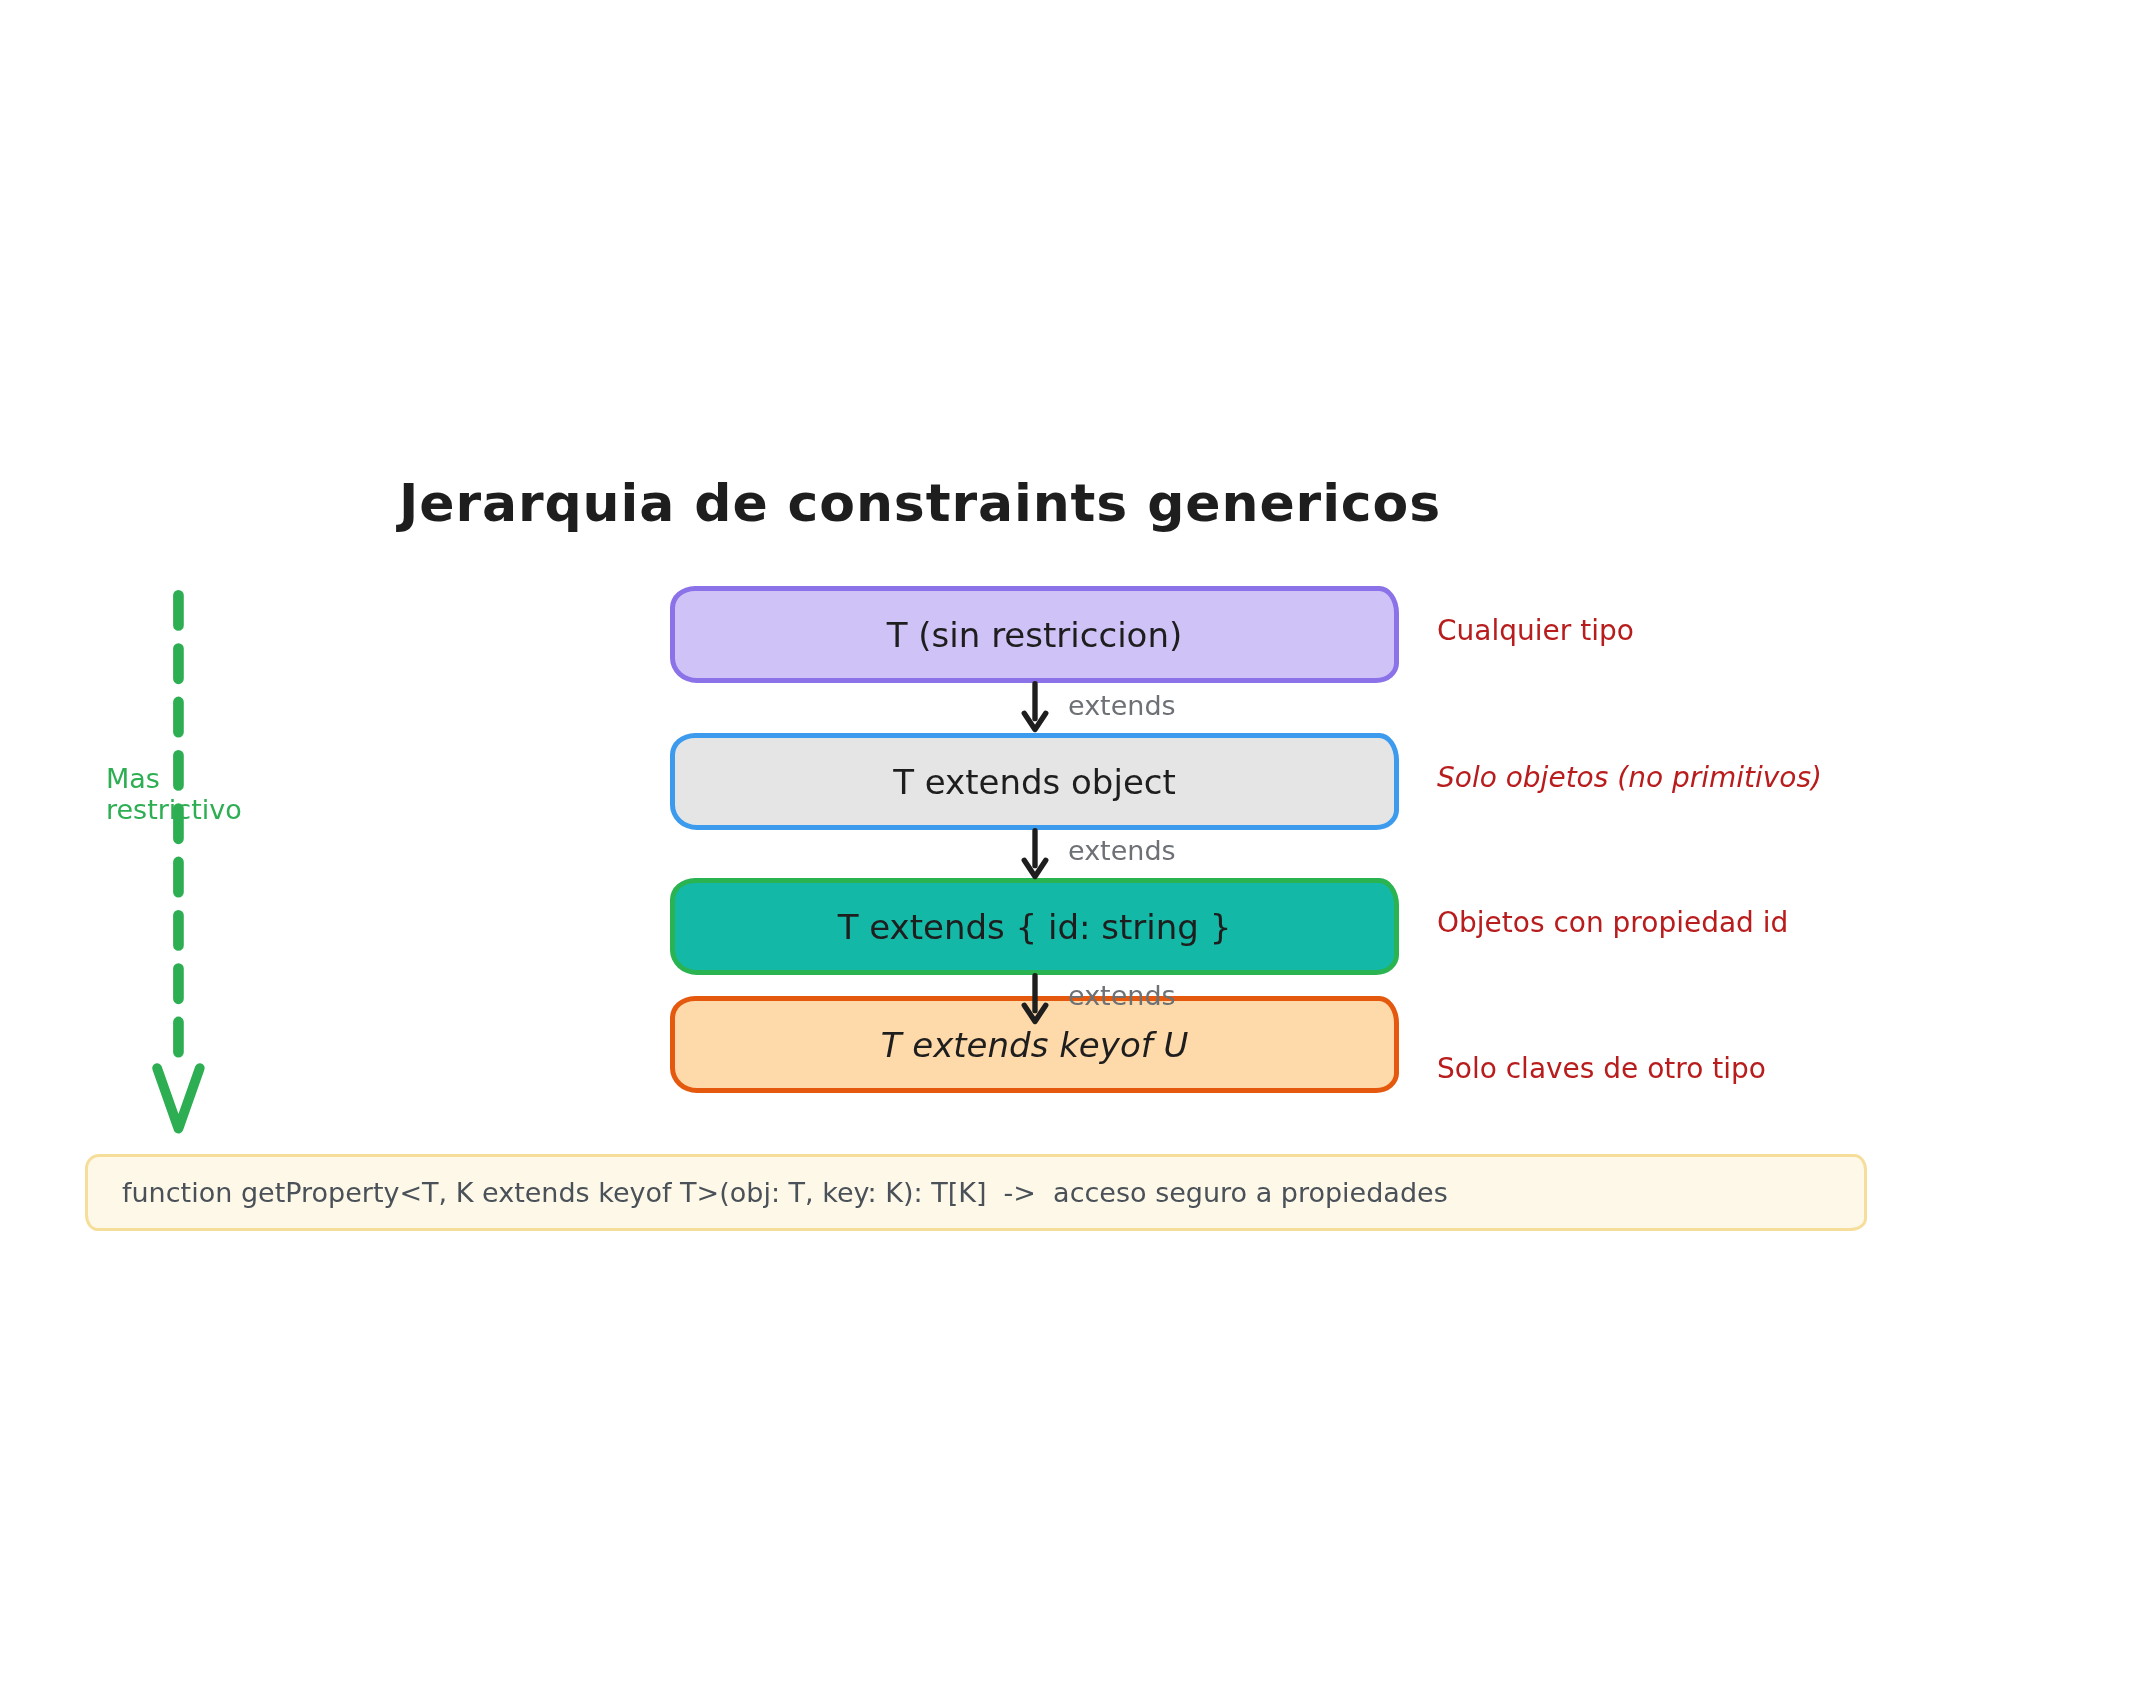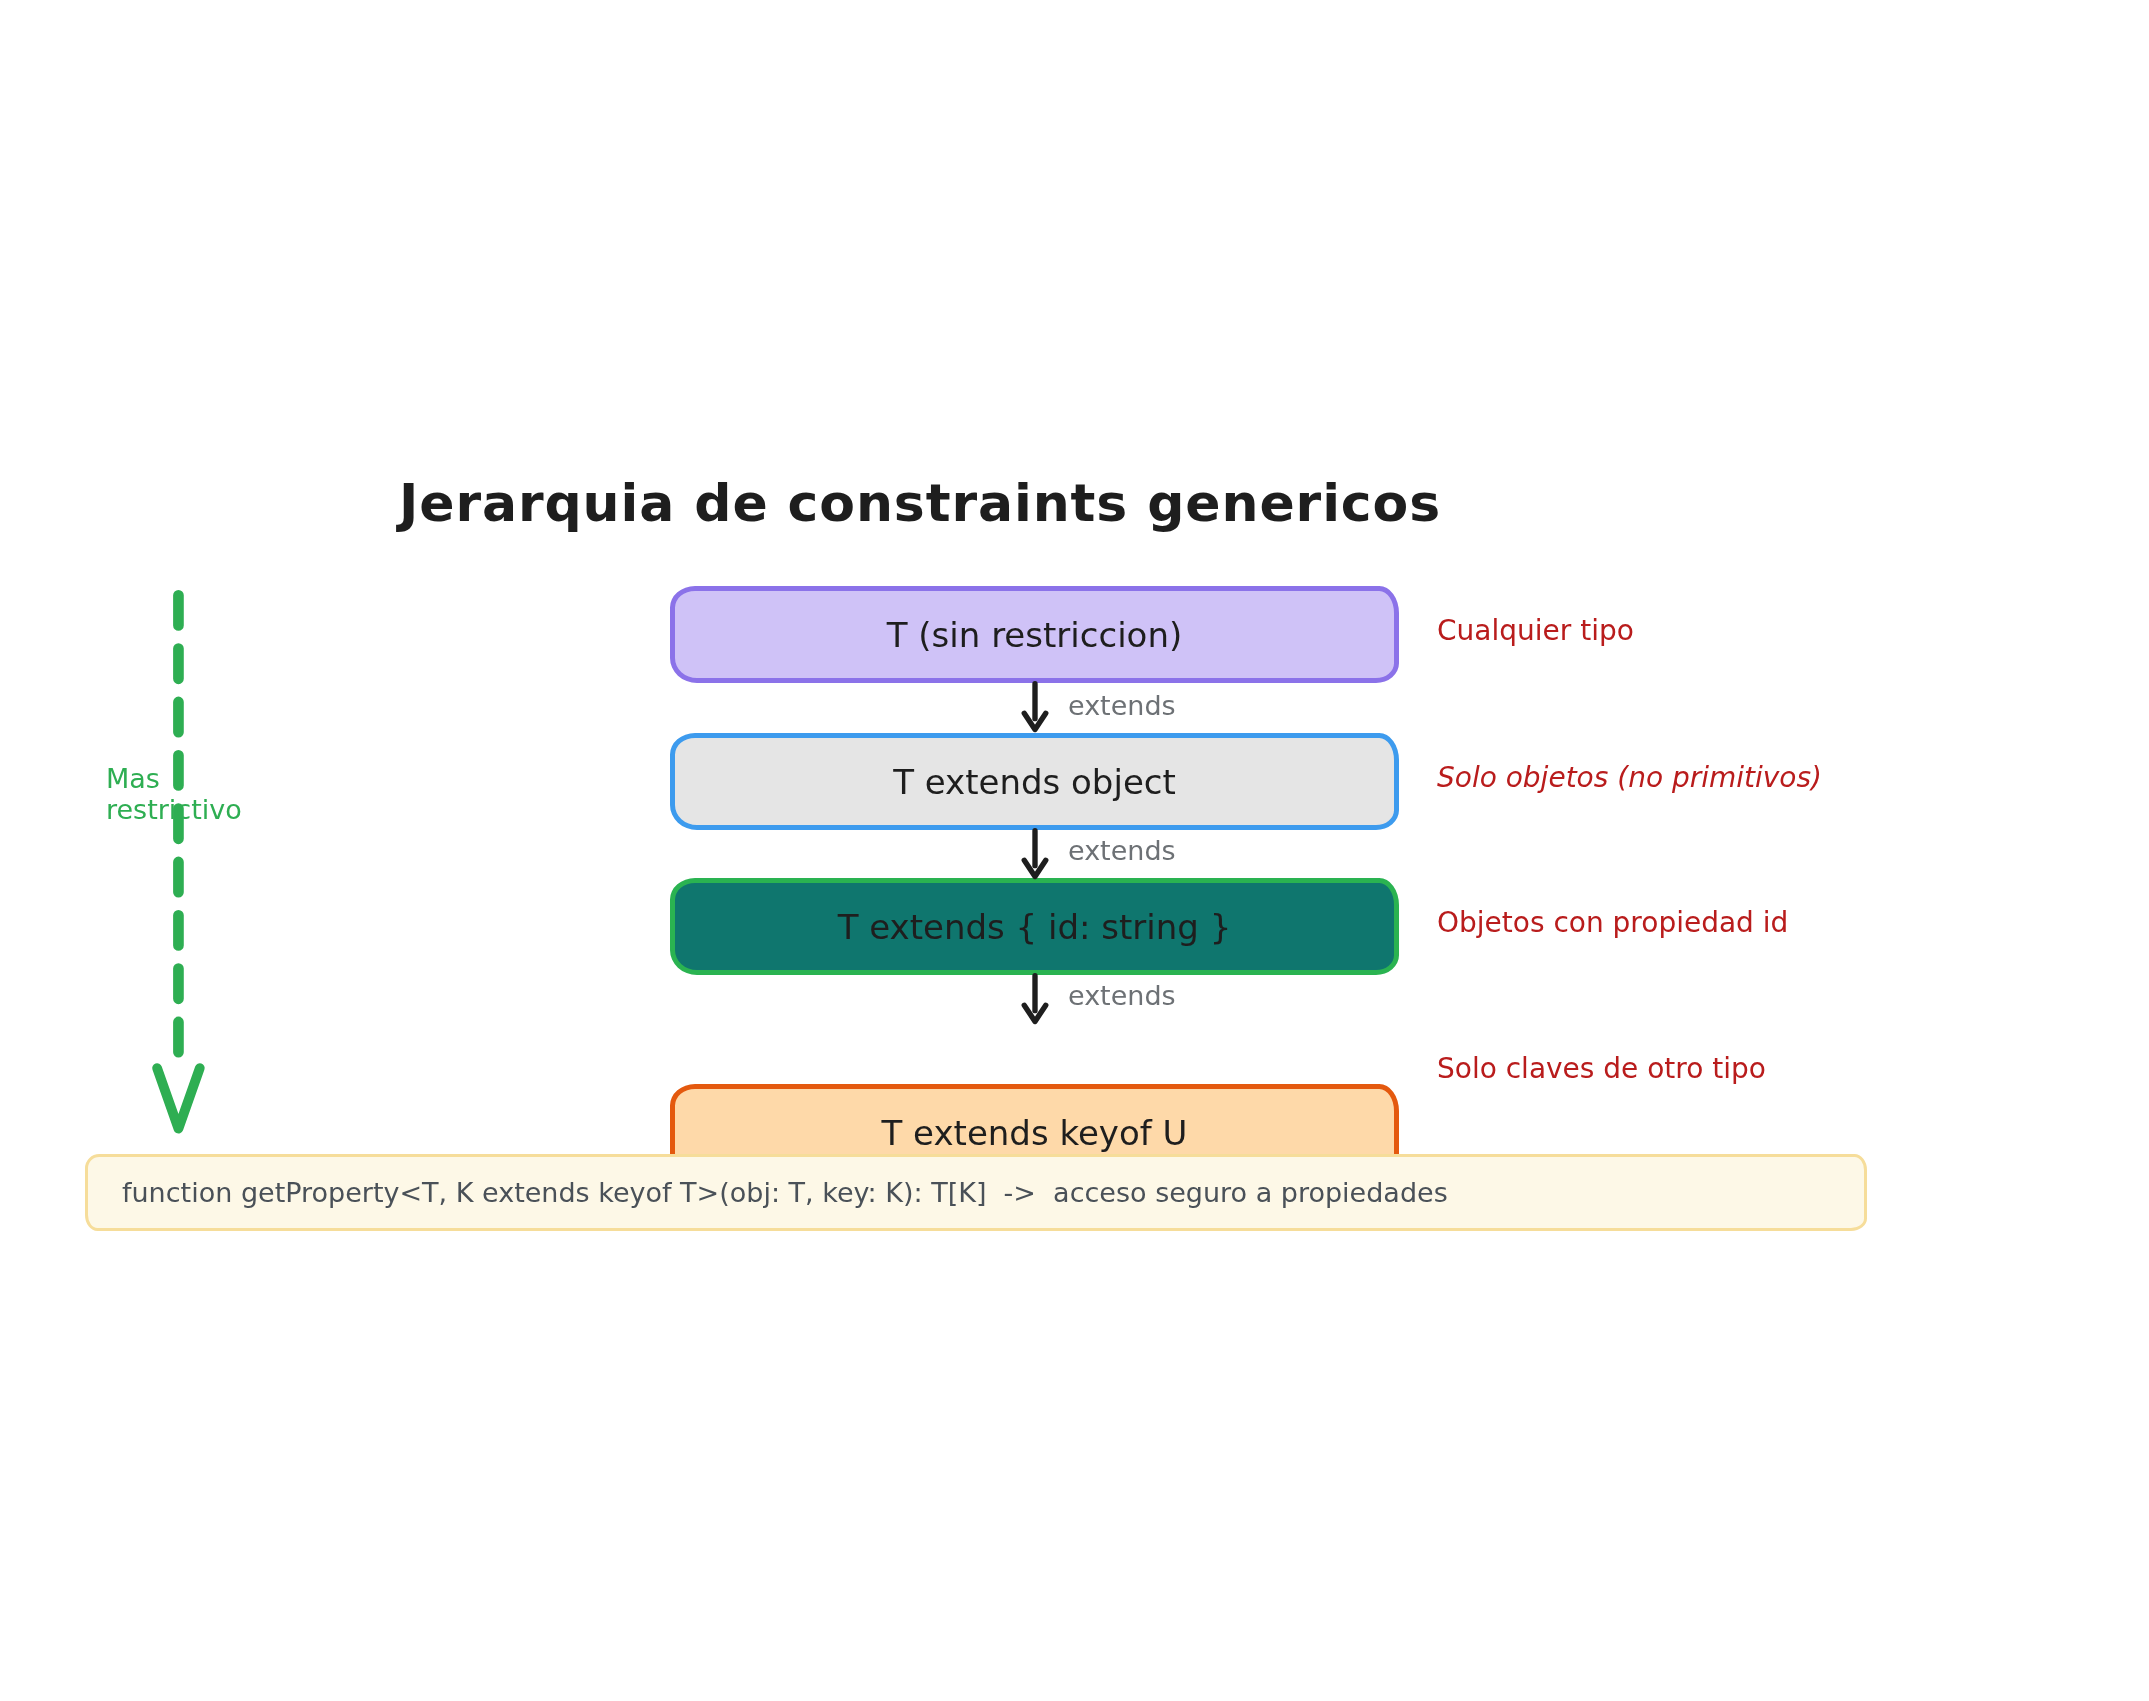--- a/index.html
+++ b/index.html
@@ -34,21 +34,21 @@
     box-sizing: border-box;
     border: 5.4px solid #000;
     border-radius: 25px 19.7px 23px 27px / 21.5px 27px 19.7px 25px;
     display: flex;
     align-items: center;
     justify-content: center;
   }
   .n0 { top: 586px; }
   .n1 { top: 733px; }
   .n2 { top: 878px; }
-  .n3 { top: 1084px; }
+  .n3 { top: 996px; font-style: italic; }
   .node-label {
     font-size: 34px;
     color: #1e1e1e;
     white-space: pre;
   }
 
   
   .black-arrow {
     position: absolute;
     left: 1017px;
@@ -137,21 +137,21 @@
     <div>Mas</div>
     <div>restrictivo</div>
   </div>
 
   <div class="node n0" style="background: rgb(207, 194, 247); border-color: rgb(139, 114, 233);">
     <span class="node-label">T (sin restriccion)</span>
   </div>
   <div class="node n1" style="background: #e5e5e5; border-color: rgb(61, 155, 238);">
     <span class="node-label">T extends object</span>
   </div>
-  <div class="node n2" style="background: #0f766e; border-color: rgb(42, 179, 81);">
+  <div class="node n2" style="background: #14b8a6; border-color: rgb(42, 179, 81);">
     <span class="node-label">T extends { id: string }</span>
   </div>
   <div class="node n3" style="background: rgb(254, 217, 169); border-color: rgb(228, 89, 14);">
     <span class="node-label">T extends keyof U</span>
   </div>
 
   <svg class="black-arrow a0" viewBox="0 0 40 58" style="color: rgb(30, 30, 30);">
     <line x1="20" y1="3" x2="20" y2="42" stroke="currentColor" stroke-width="6" stroke-linecap="round"></line>
     <polyline points="8,36 20,54 32,36" fill="none" stroke="currentColor" stroke-width="6" stroke-linecap="round" stroke-linejoin="round"></polyline>
   </svg>

